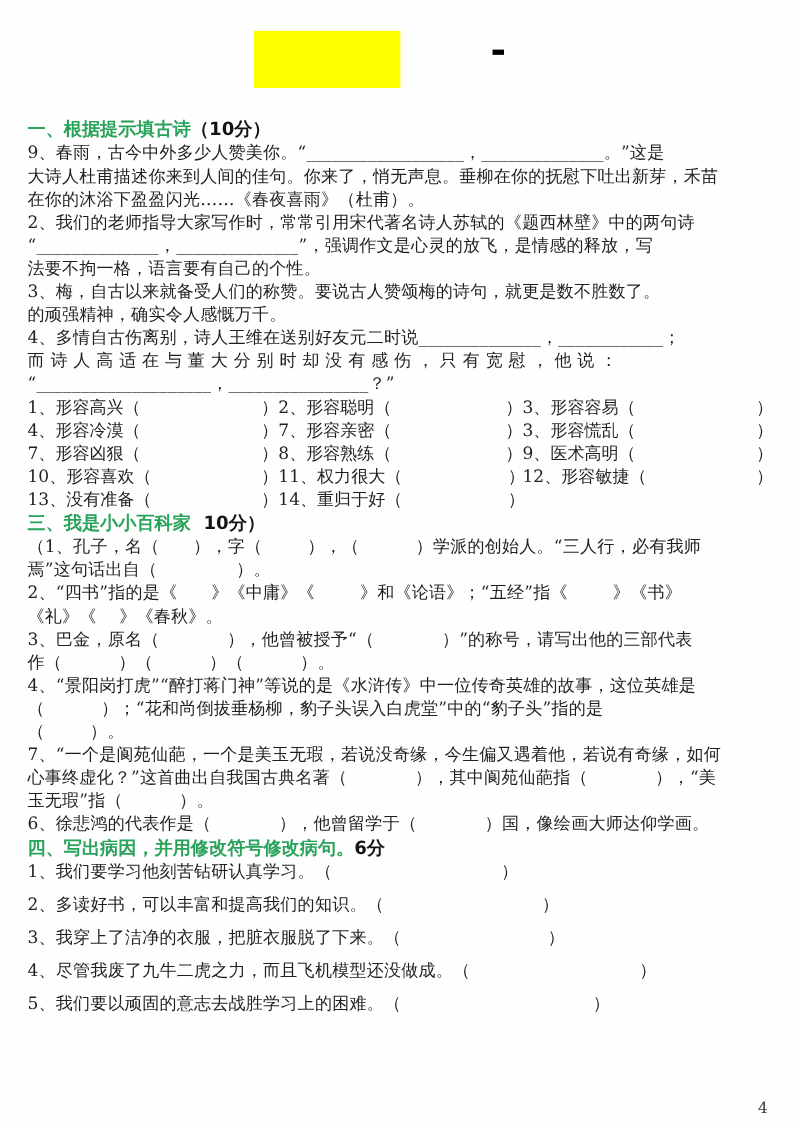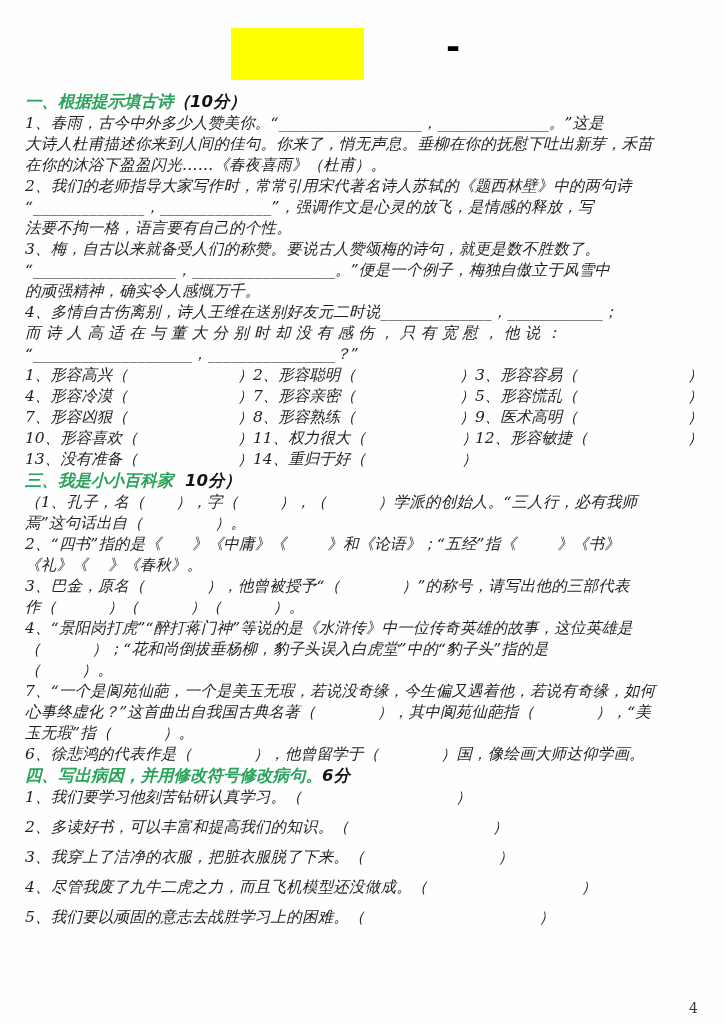--- a/index.html
+++ b/index.html
@@ -14,21 +14,21 @@
   .redaction{
     position:absolute;left:231px;top:28px;width:133px;height:52px;
     background:#feff00;
   }
   .dash{
     position:absolute;left:446px;top:26px;
     font-weight:bold;font-size:34px;color:#000;
     font-family:"DejaVu Sans","Liberation Sans",sans-serif;
   }
   .content{
-    position:absolute;left:25px;top:91px;width:678px;font-style:italic;
+    position:absolute;left:25px;top:107px;width:678px;
   }
   .line{
     line-height:21px;font-size:15.5px;
     white-space:pre-wrap;
     letter-spacing:0.2px;
   }
   .heading{
     line-height:22px;font-size:16.5px;font-weight:700;
     color:#29a35a;white-space:pre-wrap;
     font-family:"DejaVu Sans","Liberation Sans",sans-serif;
@@ -52,40 +52,39 @@
 <body>
 
 <div class="page">
 
   <div class="redaction"></div>
   <div class="dash">-</div>
 
   <div class="content">
 
     <div class="heading"><span>一、根据提示填古诗</span><span class="score">（10分）</span></div>
-    <div class="line">1、春雨，古今中外多少人赞美你。“__________________，______________。”这是</div>
+    <div class="line">9、春雨，古今中外多少人赞美你。“__________________，______________。”这是</div>
     <div class="line">大诗人杜甫描述你来到人间的佳句。你来了，悄无声息。垂柳在你的抚慰下吐出新芽，禾苗</div>
     <div class="line">在你的沐浴下盈盈闪光……《春夜喜雨》（杜甫）。</div>
     <div class="line">2、我们的老师指导大家写作时，常常引用宋代著名诗人苏轼的《题西林壁》中的两句诗</div>
     <div class="line">“______________，______________”，强调作文是心灵的放飞，是情感的释放，写</div>
     <div class="line">法要不拘一格，语言要有自己的个性。</div>
     <div class="line">3、梅，自古以来就备受人们的称赞。要说古人赞颂梅的诗句，就更是数不胜数了。</div>
-    <div class="line">“__________________，__________________。”便是一个例子，梅独自傲立于风雪中</div>
     <div class="line">的顽强精神，确实令人感慨万千。</div>
     <div class="line">4、多情自古伤离别，诗人王维在送别好友元二时说______________，____________；</div>
     <div class="line">而 诗 人 高 适 在 与 董 大 分 别 时 却 没 有 感 伤 ， 只 有 宽 慰 ， 他 说 ：</div>
     <div class="line">“____________________，________________？”</div>
 
     <div class="idiom-grid">
       <div class="idiom"><span>1、形容高兴（</span><span class="gap"></span><span>）</span></div>
       <div class="idiom"><span>2、形容聪明（</span><span class="gap"></span><span>）</span></div>
       <div class="idiom"><span>3、形容容易（</span><span class="gap"></span><span>）</span></div>
       <div class="idiom"><span>4、形容冷漠（</span><span class="gap"></span><span>）</span></div>
       <div class="idiom"><span>7、形容亲密（</span><span class="gap"></span><span>）</span></div>
-      <div class="idiom"><span>5、形容慌乱（</span><span class="gap"></span><span>）</span></div>
+      <div class="idiom"><span>3、形容慌乱（</span><span class="gap"></span><span>）</span></div>
       <div class="idiom"><span>7、形容凶狠（</span><span class="gap"></span><span>）</span></div>
       <div class="idiom"><span>8、形容熟练（</span><span class="gap"></span><span>）</span></div>
       <div class="idiom"><span>9、医术高明（</span><span class="gap"></span><span>）</span></div>
       <div class="idiom"><span>10、形容喜欢（</span><span class="gap"></span><span>）</span></div>
       <div class="idiom"><span>11、权力很大（</span><span class="gap"></span><span>）</span></div>
       <div class="idiom"><span>12、形容敏捷（</span><span class="gap"></span><span>）</span></div>
       <div class="idiom"><span>13、没有准备（</span><span class="gap"></span><span>）</span></div>
       <div class="idiom"><span>14、重归于好（</span><span class="gap"></span><span>）</span></div>
     </div>
 

